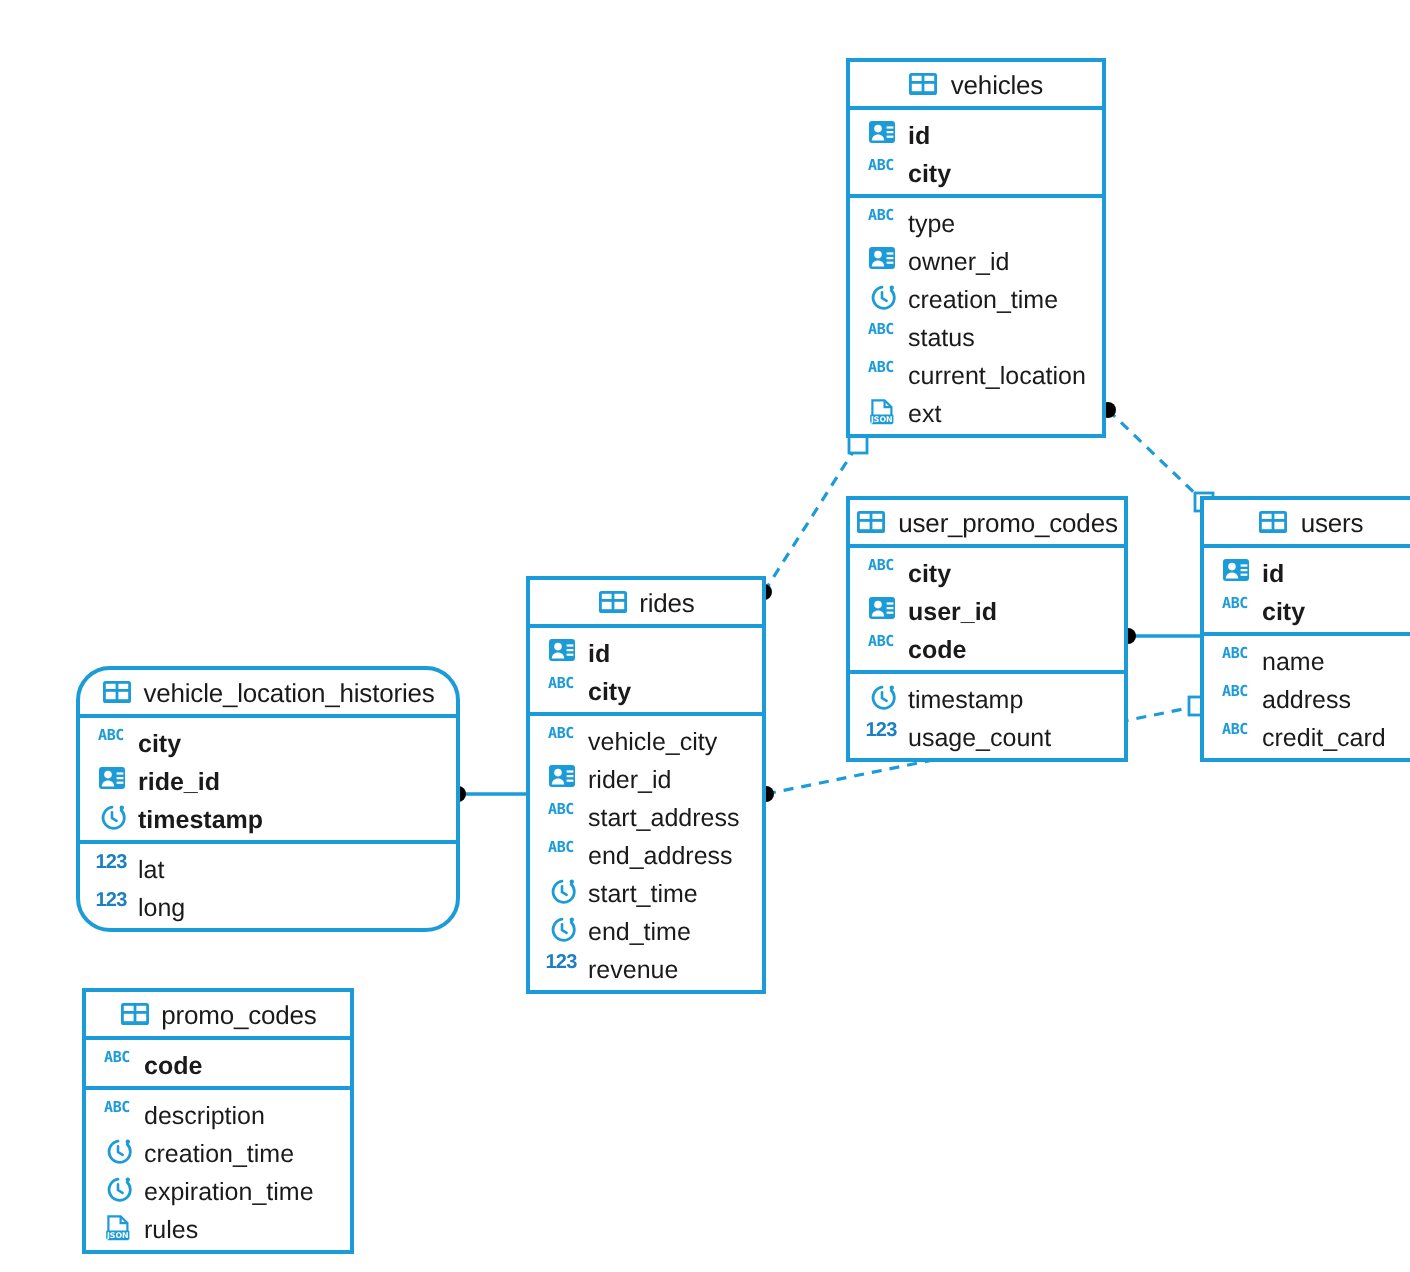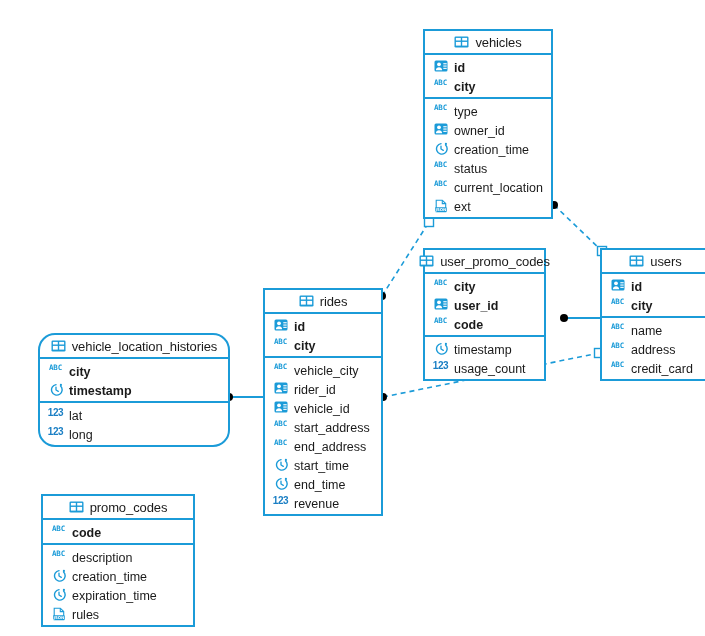--- a/index.html
+++ b/index.html
@@ -212,21 +212,21 @@
                 <path d="M2.2 1.2h6.1l3.4 3.3v8.1H2.2z" fill="#ffffff" stroke="#1b9bd8" stroke-width="1.1"></path>
                 <path d="M8.3 1.3v3.3h3.3" fill="none" stroke="#1b9bd8" stroke-width="1.1"></path>
                 <rect x="1.1" y="8.3" width="11.6" height="4.5" rx="0.6" fill="#1b9bd8"></rect>
                 <text x="6.9" y="11.9" font-size="3.9" font-family="DejaVu Sans, sans-serif" font-weight="bold" fill="#ffffff" text-anchor="middle">JSON</text>
               </svg>
             </span>
             <span class="field-name">ext</span>
           </div>
         </div>
       </div>
-      <div class="entity" style="left: 411px; top: 248px; width: 123px;">
+      <div class="entity" style="left: 411px; top: 248px; width: 141px;">
         <div class="ent-header">
           <span class="ico hdr-ico">
             <svg width="15" height="12" viewBox="0 0 15 12">
               <rect x="0.5" y="0.5" width="14" height="11" rx="1.3" fill="#1b9bd8"></rect>
               <rect x="1.9" y="1.9" width="4.9" height="2.6" fill="#ffffff"></rect>
               <rect x="8.2" y="1.9" width="4.9" height="2.6" fill="#ffffff"></rect>
               <rect x="1.9" y="5.9" width="4.9" height="3.7" fill="#ffffff"></rect>
               <rect x="8.2" y="5.9" width="4.9" height="3.7" fill="#ffffff"></rect>
             </svg>
           </span>
@@ -381,33 +381,20 @@
                 <circle cx="5" cy="4.3" r="1.9" fill="#ffffff"></circle>
                 <path d="M1.9 10.2c0-1.9 1.4-3 3.1-3s3.1 1.1 3.1 3z" fill="#ffffff"></path>
                 <rect x="9.3" y="3.2" width="3.4" height="1.1" fill="#ffffff"></rect>
                 <rect x="9.3" y="5.5" width="3.4" height="1.1" fill="#ffffff"></rect>
                 <rect x="9.3" y="7.8" width="3.4" height="1.1" fill="#ffffff"></rect>
               </svg>
             </span>
             <span class="field-name">rider_id</span>
           </div>
           <div class="field">
-            <span class="ico">
-              <svg width="14" height="12" viewBox="0 0 14 12">
-                <rect x="0.5" y="0.5" width="13" height="11" rx="1.5" fill="#1b9bd8"></rect>
-                <circle cx="5" cy="4.3" r="1.9" fill="#ffffff"></circle>
-                <path d="M1.9 10.2c0-1.9 1.4-3 3.1-3s3.1 1.1 3.1 3z" fill="#ffffff"></path>
-                <rect x="9.3" y="3.2" width="3.4" height="1.1" fill="#ffffff"></rect>
-                <rect x="9.3" y="5.5" width="3.4" height="1.1" fill="#ffffff"></rect>
-                <rect x="9.3" y="7.8" width="3.4" height="1.1" fill="#ffffff"></rect>
-              </svg>
-            </span>
-            <span class="field-name">vehicle_id</span>
-          </div>
-          <div class="field">
             <span class="ico ico-abc-wrap">
               <span class="ico-abc">ABC</span>
             </span>
             <span class="field-name">start_address</span>
           </div>
           <div class="field">
             <span class="ico ico-abc-wrap">
               <span class="ico-abc">ABC</span>
             </span>
             <span class="field-name">end_address</span>
@@ -455,20 +442,33 @@
         </div>
         <div class="ent-section keys">
           <div class="field pk">
             <span class="ico ico-abc-wrap">
               <span class="ico-abc">ABC</span>
             </span>
             <span class="field-name">city</span>
           </div>
           <div class="field pk">
             <span class="ico">
+              <svg width="14" height="12" viewBox="0 0 14 12">
+                <rect x="0.5" y="0.5" width="13" height="11" rx="1.5" fill="#1b9bd8"></rect>
+                <circle cx="5" cy="4.3" r="1.9" fill="#ffffff"></circle>
+                <path d="M1.9 10.2c0-1.9 1.4-3 3.1-3s3.1 1.1 3.1 3z" fill="#ffffff"></path>
+                <rect x="9.3" y="3.2" width="3.4" height="1.1" fill="#ffffff"></rect>
+                <rect x="9.3" y="5.5" width="3.4" height="1.1" fill="#ffffff"></rect>
+                <rect x="9.3" y="7.8" width="3.4" height="1.1" fill="#ffffff"></rect>
+              </svg>
+            </span>
+            <span class="field-name">ride_id</span>
+          </div>
+          <div class="field pk">
+            <span class="ico">
               <svg width="14" height="14" viewBox="0 0 14 14">
                 <path d="M11.6 3.1 A5.3 5.3 0 1 1 7 1.6" fill="none" stroke="#1b9bd8" stroke-width="1.4" stroke-linecap="round"></path>
                 <path d="M7 4.1 L7 7 L9.3 8.4" fill="none" stroke="#1b9bd8" stroke-width="1.3" stroke-linecap="round"></path>
                 <circle cx="11.9" cy="1.9" r="1.1" fill="#1b9bd8"></circle>
               </svg>
             </span>
             <span class="field-name">timestamp</span>
           </div>
         </div>
         <div class="ent-section">
@@ -479,21 +479,21 @@
             <span class="field-name">lat</span>
           </div>
           <div class="field">
             <span class="ico">
               <span class="ico-123">123</span>
             </span>
             <span class="field-name">long</span>
           </div>
         </div>
       </div>
-      <div class="entity" style="left: 29px; top: 494px; width: 154px;">
+      <div class="entity" style="left: 29px; top: 494px; width: 136px;">
         <div class="ent-header">
           <span class="ico hdr-ico">
             <svg width="15" height="12" viewBox="0 0 15 12">
               <rect x="0.5" y="0.5" width="14" height="11" rx="1.3" fill="#1b9bd8"></rect>
               <rect x="1.9" y="1.9" width="4.9" height="2.6" fill="#ffffff"></rect>
               <rect x="8.2" y="1.9" width="4.9" height="2.6" fill="#ffffff"></rect>
               <rect x="1.9" y="5.9" width="4.9" height="3.7" fill="#ffffff"></rect>
               <rect x="8.2" y="5.9" width="4.9" height="3.7" fill="#ffffff"></rect>
             </svg>
           </span>

